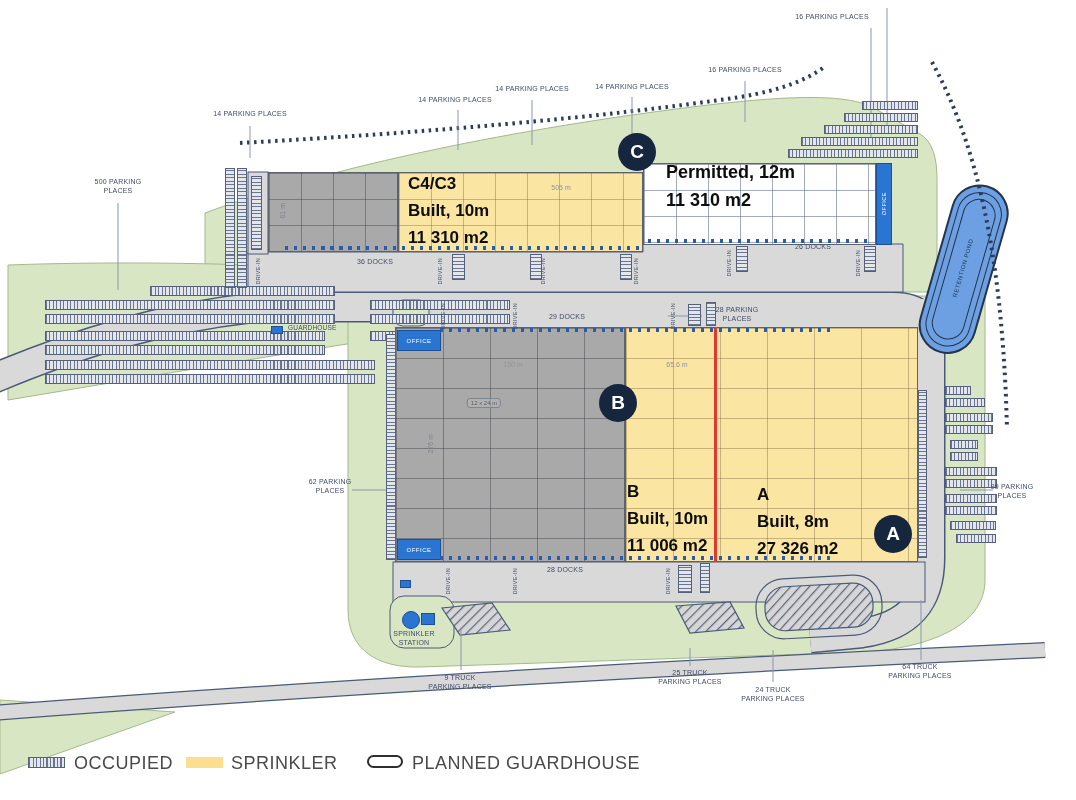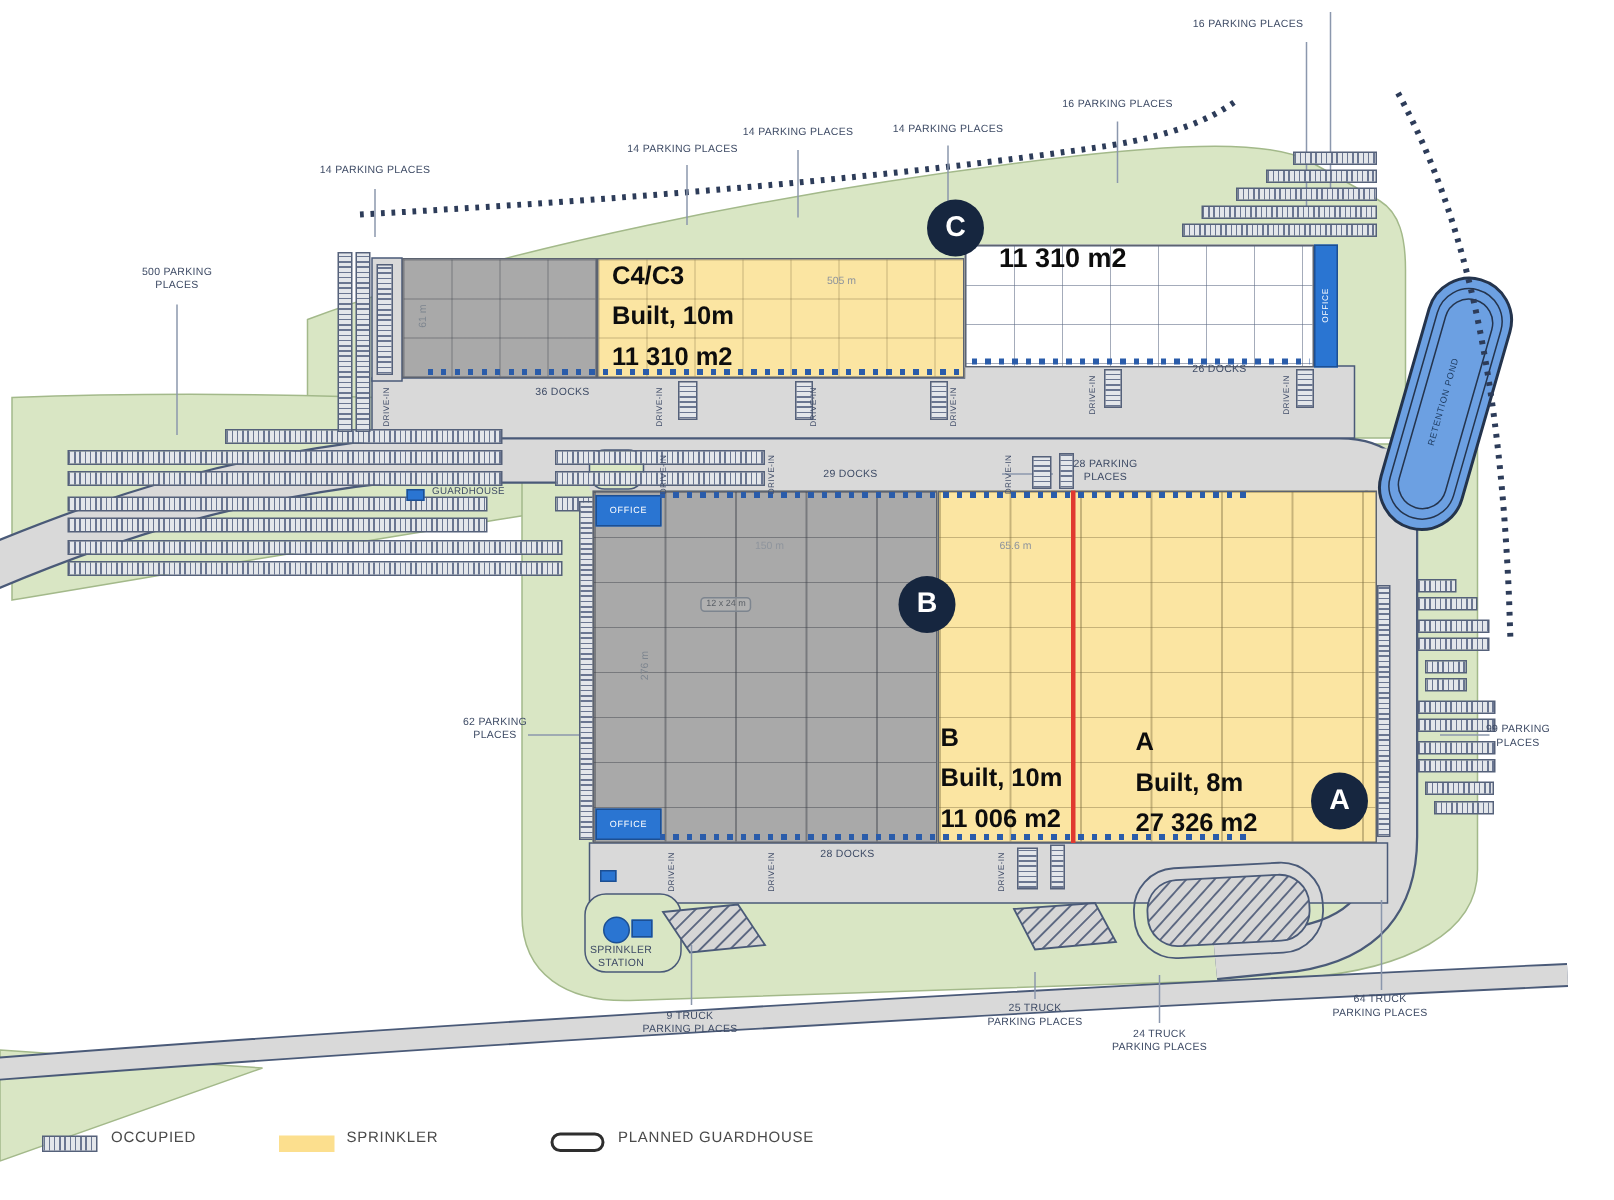--- a/index.html
+++ b/index.html
@@ -45,21 +45,21 @@
   .btext{position:absolute;font-weight:700;font-size:17px;line-height:27px;color:#0d0d0d;white-space:nowrap;}
   .btext.big{font-size:18px;line-height:28px;}
   .badge{position:absolute;width:38px;height:38px;border-radius:50%;background:#16263f;color:#fff;
          font-weight:700;font-size:19px;display:flex;align-items:center;justify-content:center;}
   .pondlbl{position:absolute;font-size:6px;color:#1d3a5f;letter-spacing:.5px;writing-mode:vertical-rl;
            transform:translate(-50%,-50%) rotate(196deg);}
   
   .bluebox{position:absolute;background:#2a75d2;border:1px solid #1c4f93;box-sizing:border-box;}
   .bluecircle{position:absolute;background:#2a75d2;border:1px solid #1c4f93;border-radius:50%;box-sizing:border-box;}
   
-  .leg-lbl{position:absolute;font-size:10px;color:#4a4a4a;letter-spacing:.5px;}
+  .leg-lbl{position:absolute;font-size:18px;color:#4a4a4a;letter-spacing:.5px;}
   .leg-yellow{position:absolute;background:#fcdf8e;}
   .leg-planned{position:absolute;background:#fff;border:2px solid #2e2e2e;border-radius:7px;box-sizing:border-box;}
 </style>
 </head>
 <body>
 
 <div class="stage">
 
   <svg class="bg" width="1076" height="800" viewBox="0 0 1076 800">
     <defs>
@@ -211,20 +211,21 @@
   </div>
   <div class="dots" style="left:440px;top:328px;width:395px"></div>
   <div class="dots" style="left:440px;top:556px;width:395px"></div>
 
   <div class="btext" style="left:408px;top:170px">
     <div>C4/C3</div>
     <div>Built, 10m</div>
     <div>11 310 m2</div>
   </div>
   <div class="btext big" style="left:666px;top:158px">
+    <div>Permitted, 12m</div>
     <div>11 310 m2</div>
   </div>
   <div class="btext" style="left:627px;top:478px">
     <div>B</div>
     <div>Built, 10m</div>
     <div>11 006 m2</div>
   </div>
   <div class="btext" style="left:757px;top:481px">
     <div>A</div>
     <div>Built, 8m</div>

